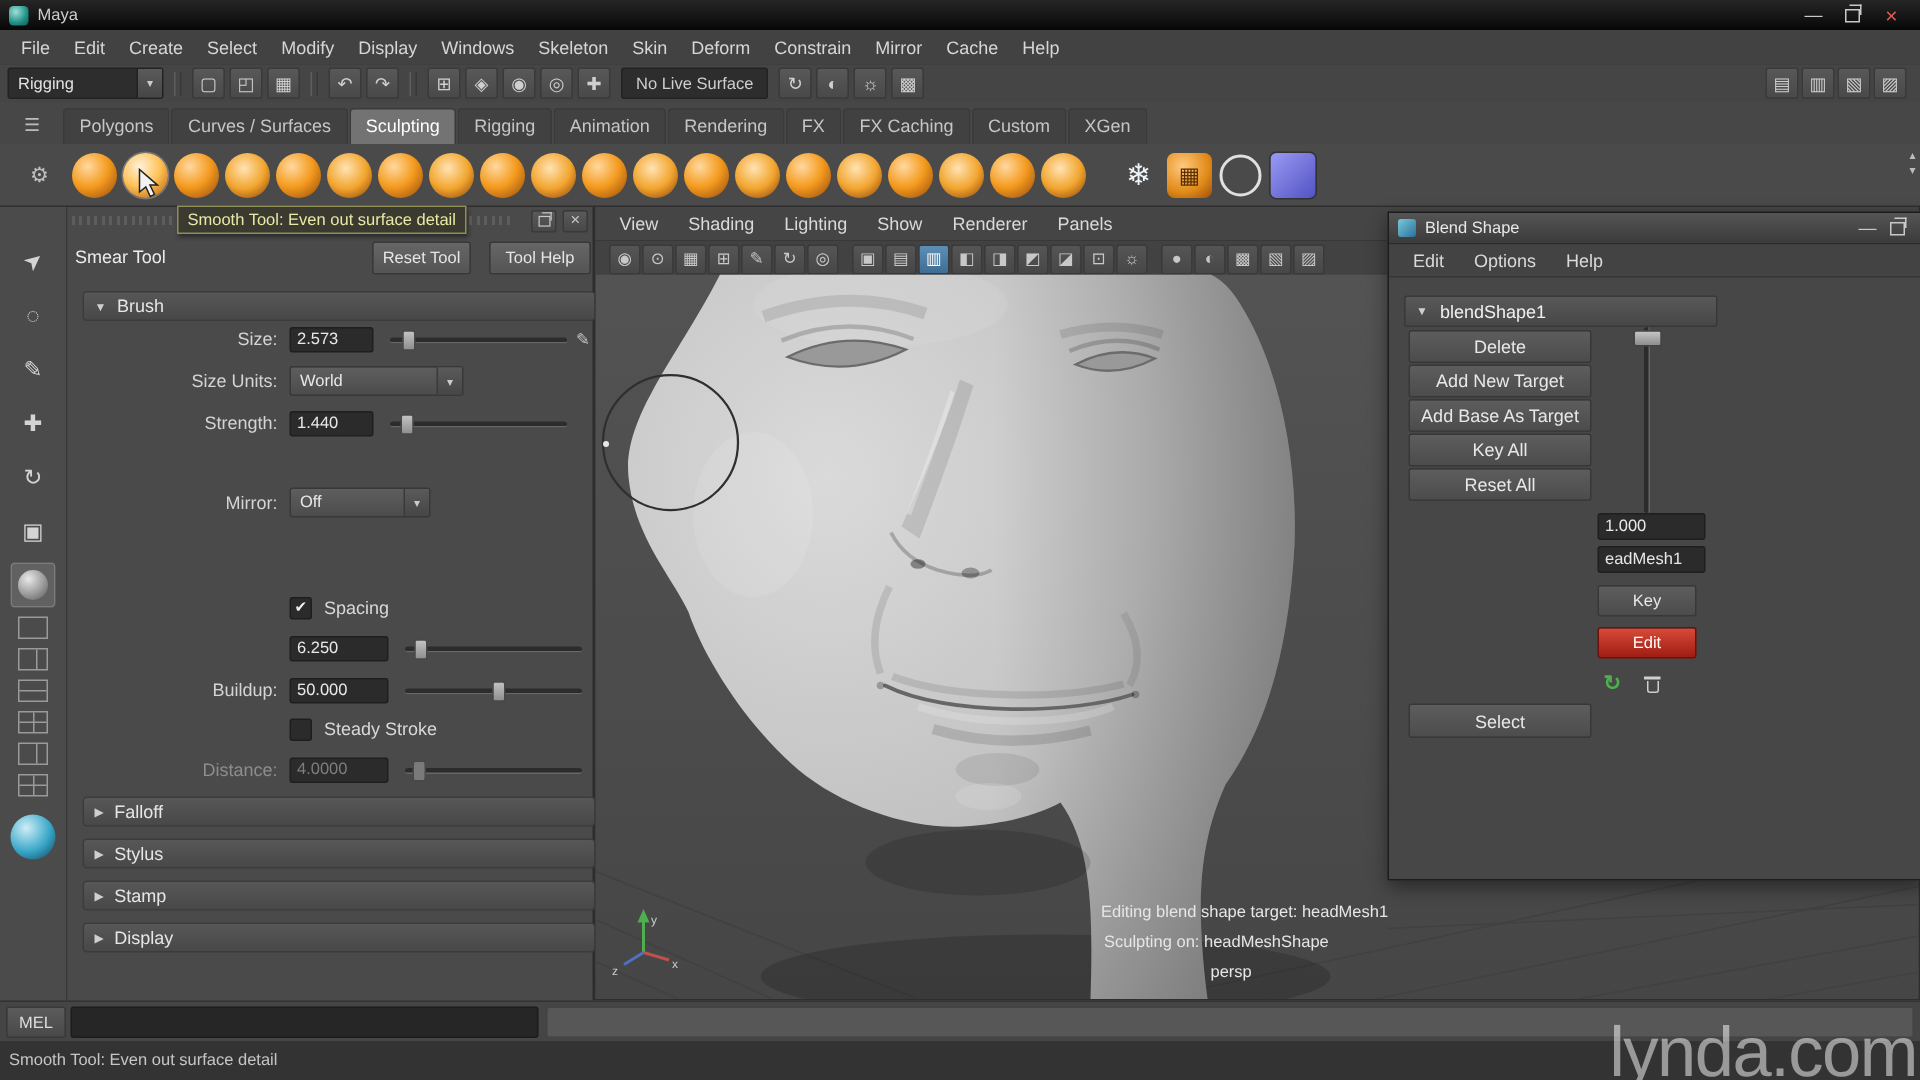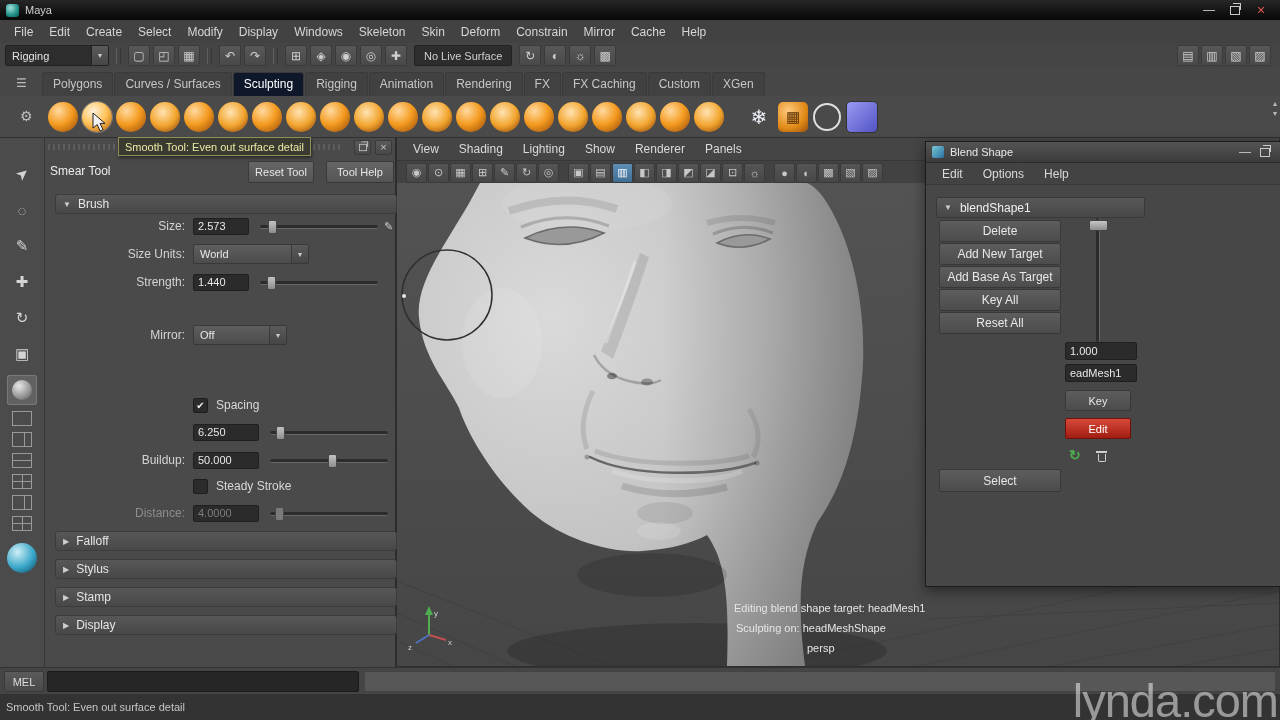--- a/index.html
+++ b/index.html
@@ -20,21 +20,21 @@
   .statusline{position:absolute;top:43px;left:0;right:0;height:25px;background:#454545;border-bottom:1px solid #323232;display:flex;align-items:center;gap:3px;padding:0 5px;z-index:5}
   .grip{width:3px;height:16px;border-left:1px solid #5f5f5f;border-right:1px solid #383838;margin:0 4px}
   .sl-icon{width:20px;height:19px;display:flex;align-items:center;justify-content:center;background:linear-gradient(#585858,#494949);border:1px solid #3a3a3a;border-radius:2px;font-size:12px;color:#cfcfcf}
   .mode-dd{display:flex;align-items:center;height:19px;background:#2d2d2d;border:1px solid #222;border-radius:2px;width:96px;padding-left:6px;font-size:11px;color:#e2e2e2}
   .dd-btn{margin-left:auto;align-self:stretch;width:16px;background:linear-gradient(#5a5a5a,#464646);display:flex;align-items:center;justify-content:center;font-size:8px;color:#ccc;border-left:1px solid #222}
   .live-field{height:19px;background:#2d2d2d;border:1px solid #222;display:flex;align-items:center;padding:0 9px;font-size:11px;color:#cfcfcf;border-radius:2px;margin:0 4px}
   .sl-right{margin-left:auto;display:flex;gap:2px;margin-right:4px}
   
   .shelftabs{position:absolute;top:68px;left:0;right:0;height:28px;background:#474747;display:flex;align-items:flex-end;padding-left:42px;border-bottom:1px solid #3a3a3a;z-index:5}
   .shelf-tab{padding:4px 10px 5px;font-size:12px;color:#c6c6c6;border:1px solid #3a3a3a;border-bottom:none;background:#414141;border-radius:3px 3px 0 0;margin-right:1px}
-  .shelf-tab.active{background:#0f172a;color:#fff}
+  .shelf-tab.active{background:#737373;color:#fff}
   .tab-menu{position:absolute;left:16px;top:8px;font-size:12px;color:#bbb}
   .shelficons{position:absolute;top:96px;left:0;right:0;height:41px;background:#4a4a4a;border-bottom:1px solid #2f2f2f;display:flex;align-items:center;gap:4px;padding-left:48px;z-index:5}
   .gear-ico{position:absolute;left:20px;top:108px;font-size:14px;color:#c0c0c0;z-index:6}
   .orange-ico{width:30px;height:30px;border-radius:50%;background:radial-gradient(circle at 35% 30%,#ffd9a0,#f49b1f 48%,#a85a10 88%,#8a4a0e);flex:0 0 auto}
   .orange-ico:nth-child(even){background:radial-gradient(circle at 42% 34%,#ffe3b3,#f2a52e 52%,#9c520f 90%)}
   .orange-ico.hovered{background:radial-gradient(circle at 38% 30%,#fff2dc,#ffc257 48%,#c06c12 90%);box-shadow:0 0 0 1px #777}
   .shelf-sq{width:30px;height:30px;border-radius:5px;display:flex;align-items:center;justify-content:center;flex:0 0 auto}
   .shelf-snow{font-size:20px;color:#eef4fa}
   .shelf-grid{background:radial-gradient(circle at 35% 30%,#ffc97e,#e08a18 60%,#9a4f0c);color:#5a3000;font-size:15px}
   .shelf-ring{border:2px solid #e0e0e0;border-radius:50%;width:24px;height:24px}

